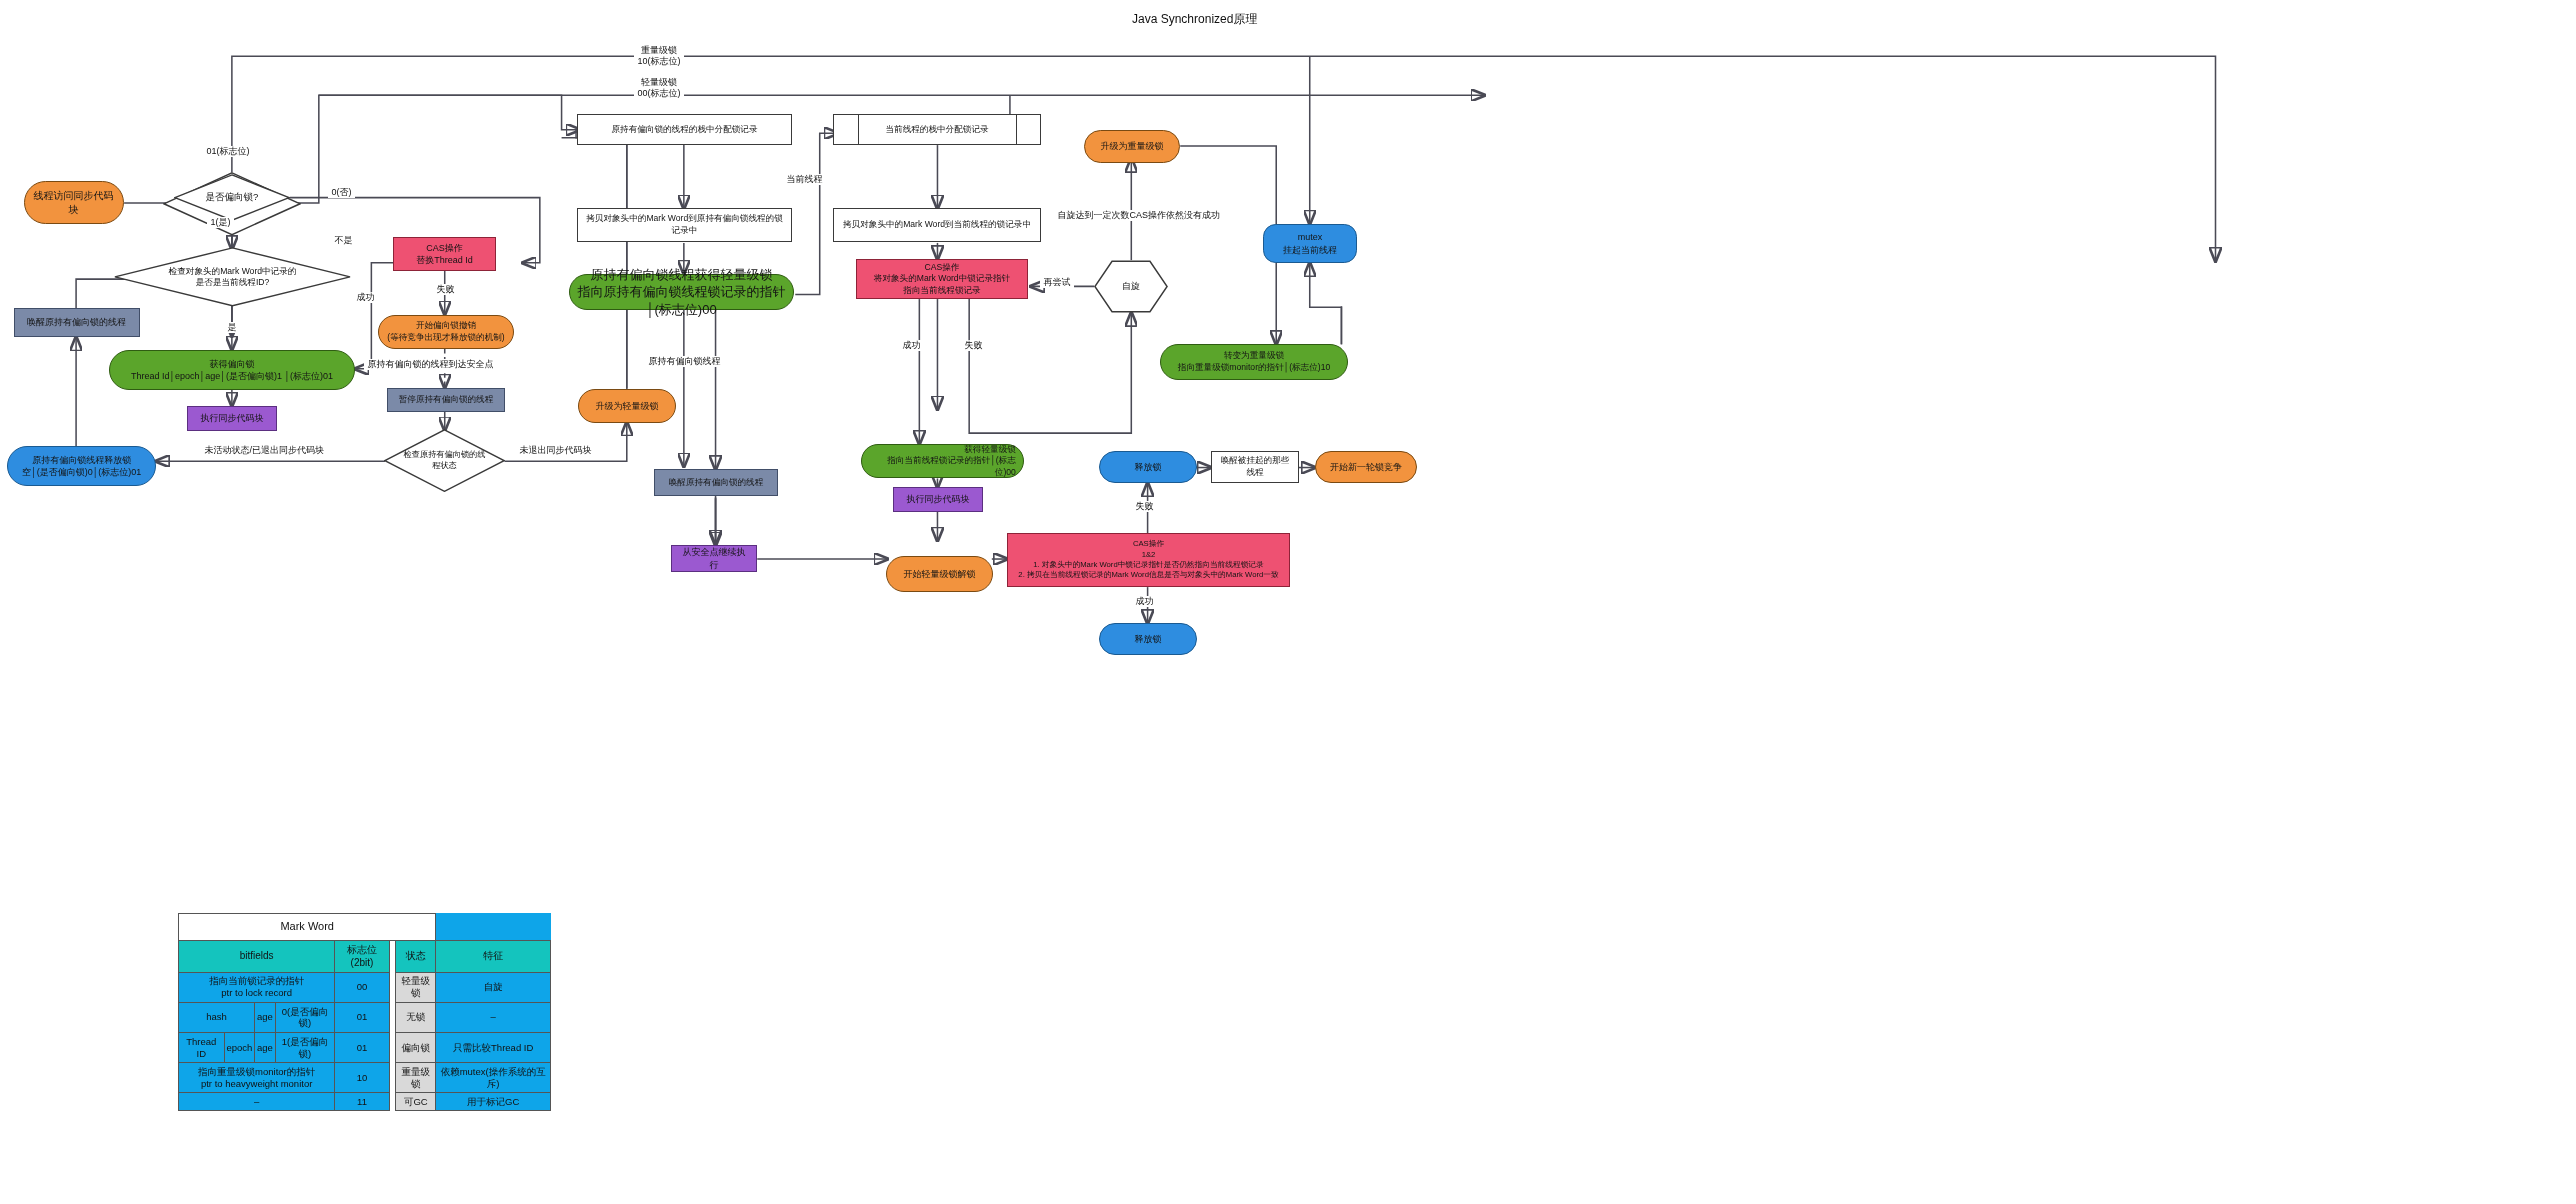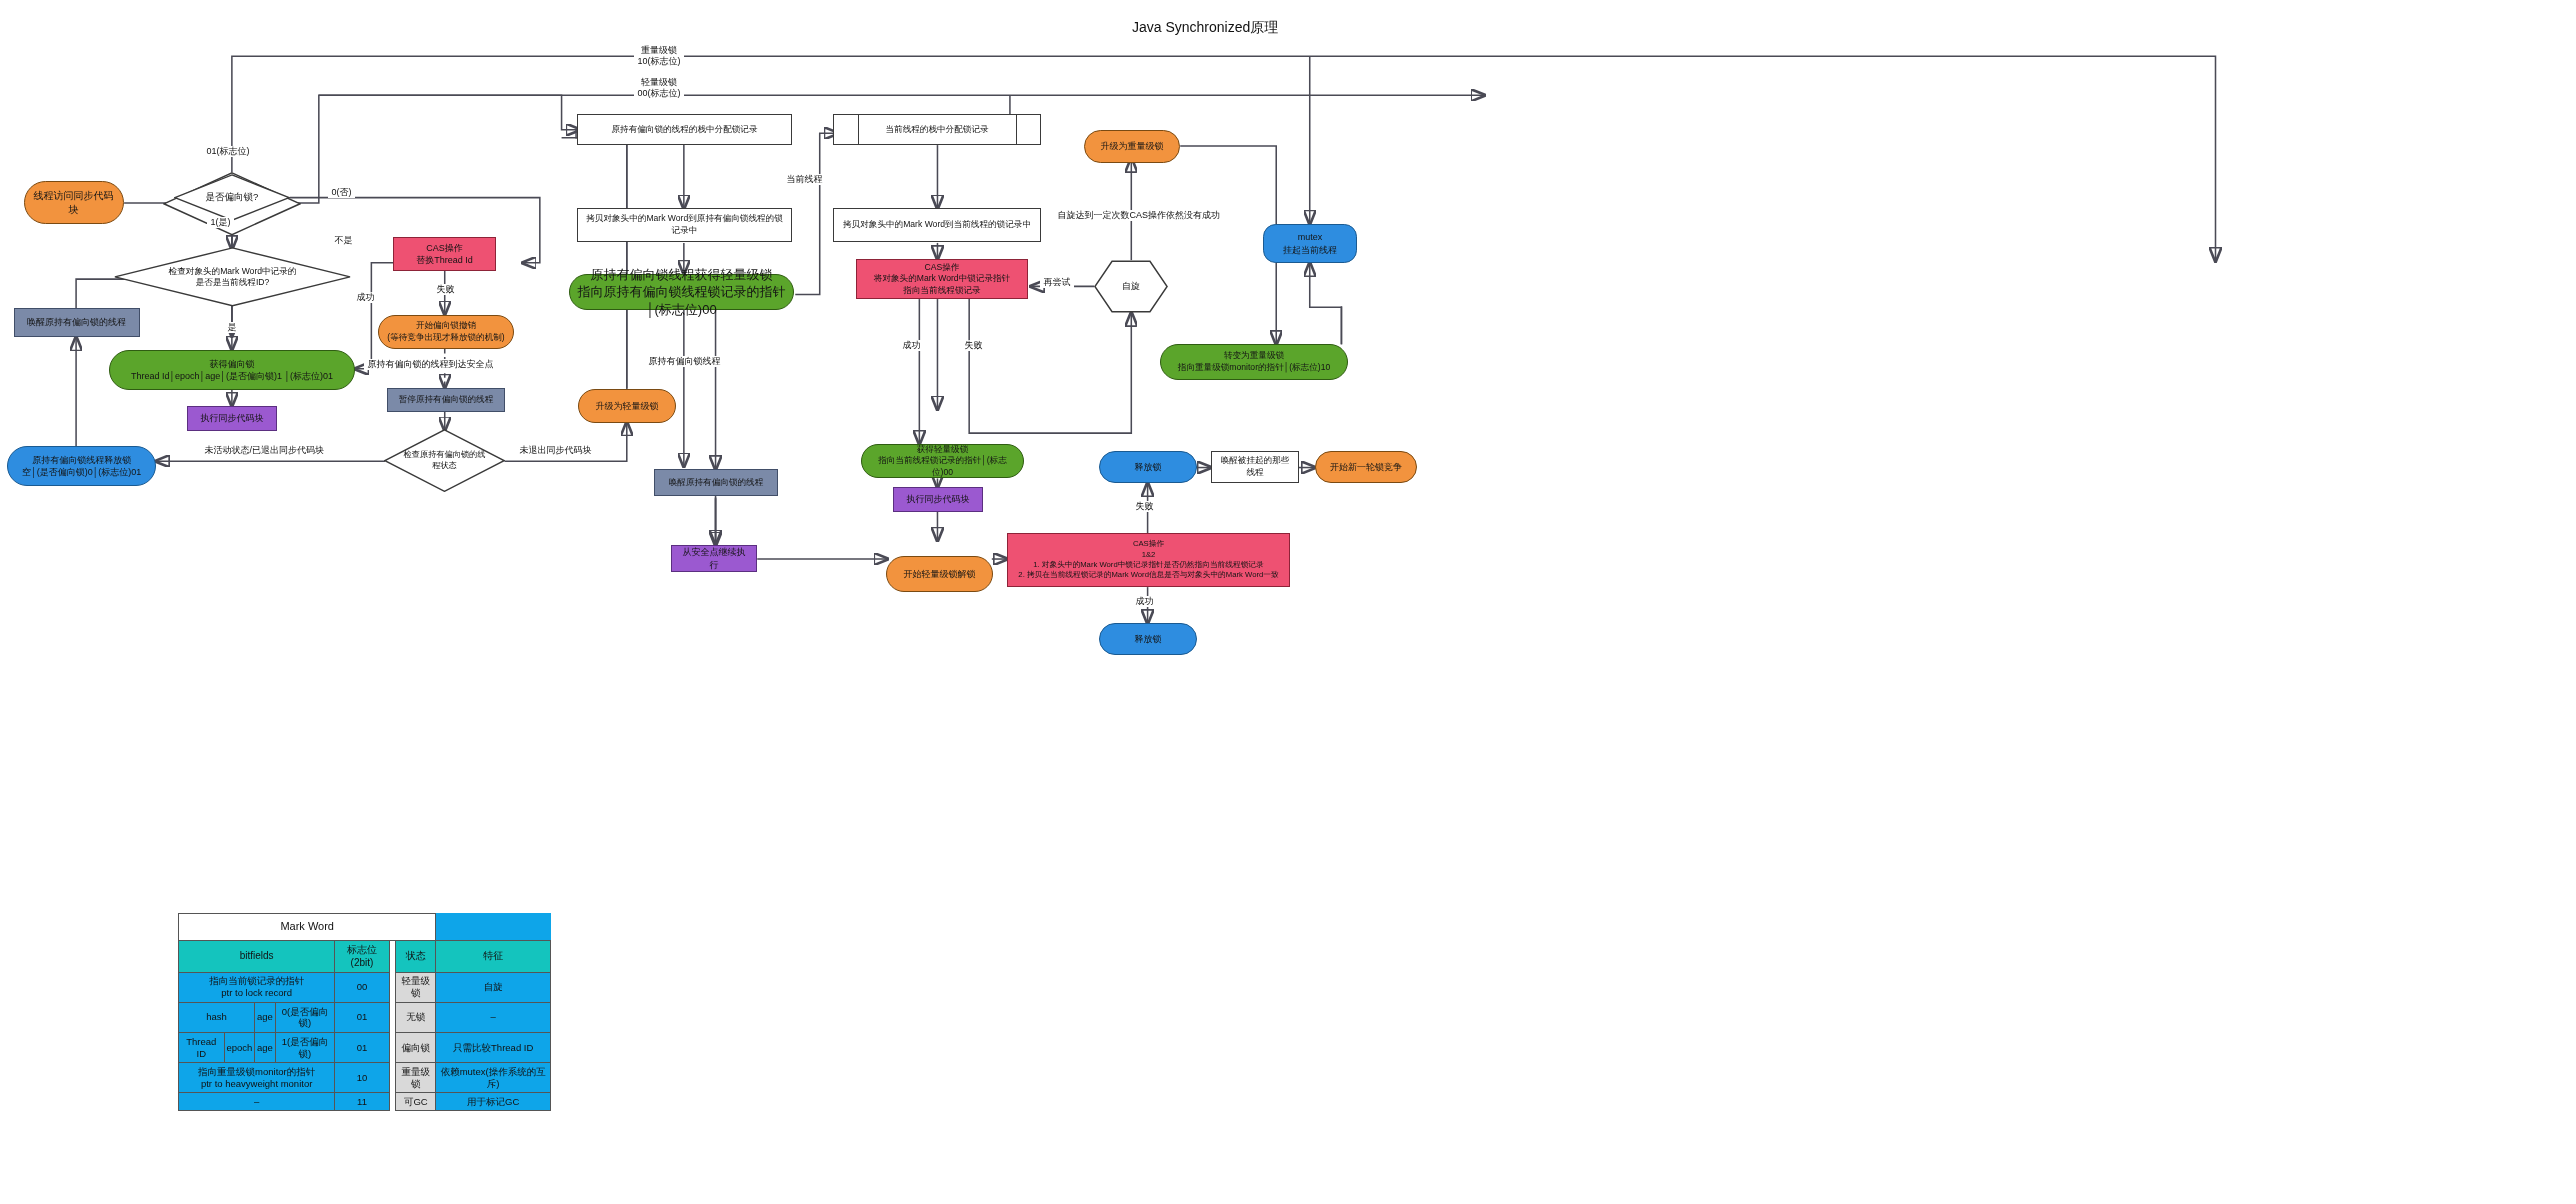--- a/index.html
+++ b/index.html
@@ -40,21 +40,21 @@
 
   .edgelabel{position:absolute;background:#fff;padding:0 3.6px;color:#111;
     white-space:pre-line;text-align:center;line-height:1.25;}
 
   svg.wires{position:absolute;left:0;top:0;width:2576px;height:1205px;
     pointer-events:none;overflow:visible;}
   svg.wires path,svg.wires line{fill:none;stroke:#4a4a55;stroke-width:1.7;}
   svg.wires path.dash{stroke-dasharray:5 4;}
 
   #title{position:absolute;left:1132px;top:11px;width:380px;text-align:left;
-    font-size:14px;color:#111;margin-top:8px;}
+    font-size:12px;color:#111;}
 
   
   #mwtable{position:absolute;left:178px;top:913px;width:373px;
     border-collapse:collapse;font-size:9.5px;background:#0ea5e9;}
   #mwtable td,#mwtable th{border:0.9px solid #555;padding:2.7px 1.8px;text-align:center;
     color:#111;font-weight:normal;line-height:1.25;}
   #mwtable .hdr{background:#14C4BE;font-size:10px;}
   #mwtable .title{background:#fff;font-size:11px;padding:6.3px 1.8px;}
   #mwtable .state{background:#D9D9D9;}
   #mwtable .spacer{border-top:none;border-bottom:none;width:5.4px;
@@ -293,21 +293,21 @@
 指向当前线程锁记录</span>
   </div>
 
   <div class="hex" style="left:1094px;top:260px;width:74px;height:53px;">
     <svg width="74" height="53" viewBox="0 0 82 58">
       <polygon points="20,1 62,1 81,29 62,57 20,57 1,29" fill="#fff" stroke="#3a3a3a" stroke-width="1.6"></polygon>
     </svg>
     <div class="dtxt" style="font-size:9px;">自旋</div>
   </div>
 
-  <div class="node stadium green" style="left:861px;top:444px;width:163px;height:34px;font-size:8.6px;">
+  <div class="node stadium green" style="left:861px;top:444px;width:163px;height:34px;font-size:8.6px;text-align:right;">
     <span class="txt">获得轻量级锁
 指向当前线程锁记录的指针│(标志位)00</span>
   </div>
 
   <div class="node rect purple" style="left:893px;top:487px;width:90px;height:24.5px;font-size:9px;">
     <span class="txt">执行同步代码块</span>
   </div>
 
   <div class="node stadium orange" style="left:886px;top:556px;width:107px;height:36px;font-size:9px;text-align:right;">
     <span class="txt">开始轻量级锁解锁</span>

